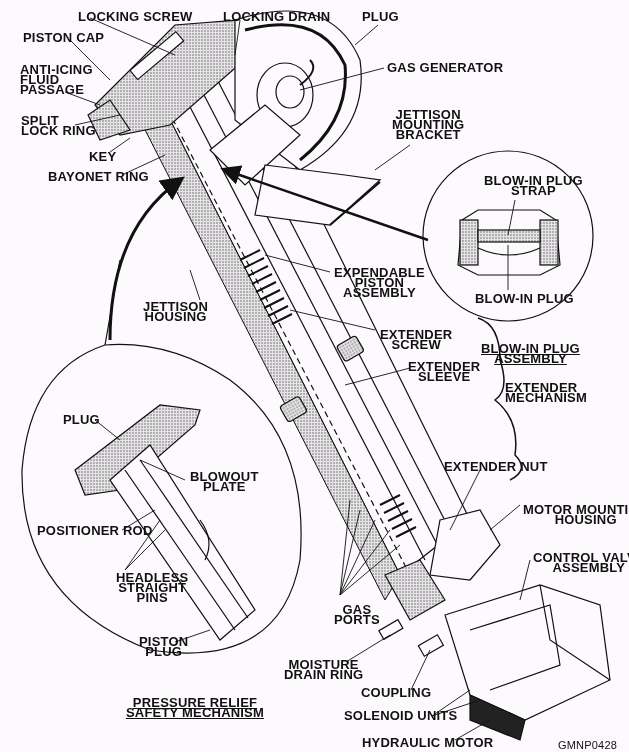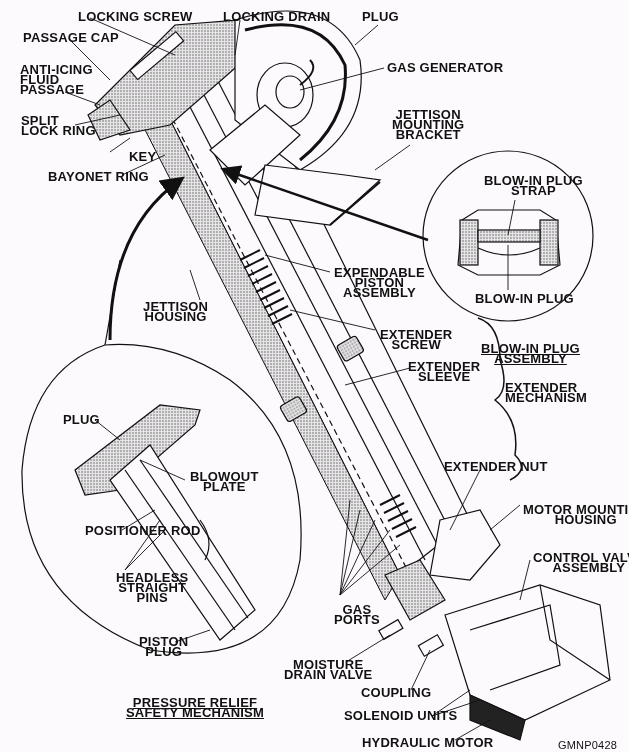--- a/index.html
+++ b/index.html
@@ -139,27 +139,27 @@
       <line x1="432" y1="716" x2="470" y2="690"></line>
       <line x1="432" y1="716" x2="480" y2="700"></line>
       <line x1="455" y1="740" x2="490" y2="720"></line>
     </g>
   </g>
 </svg>
 
 <div class="lbl" style="left:78px;top:12px;">LOCKING SCREW</div>
 <div class="lbl" style="left:223px;top:12px;">LOCKING DRAIN</div>
 <div class="lbl" style="left:362px;top:12px;">PLUG</div>
-<div class="lbl" style="left:23px;top:33px;">PASSAGE CAP</div>
+<div class="lbl" style="left:23px;top:33px;">PISTON CAP</div>
 <div class="lbl" style="left:20px;top:65px;">ANTI-ICING
 FLUID
 PASSAGE</div>
 <div class="lbl" style="left:21px;top:116px;">SPLIT
 LOCK RING</div>
-<div class="lbl" style="left:89px;top:152px;margin-left:40px;">KEY</div>
+<div class="lbl" style="left:89px;top:152px;">KEY</div>
 <div class="lbl" style="left:48px;top:172px;">BAYONET RING</div>
 <div class="lbl" style="left:387px;top:63px;">GAS GENERATOR</div>
 <div class="lbl c" style="left:392px;top:110px;">JETTISON
 MOUNTING
 BRACKET</div>
 <div class="lbl c" style="left:484px;top:176px;">BLOW-IN PLUG
 STRAP</div>
 <div class="lbl" style="left:475px;top:294px;">BLOW-IN PLUG</div>
 <div class="lbl c u" style="left:481px;top:344px;">BLOW-IN PLUG
 ASSEMBLY</div>
@@ -170,33 +170,33 @@
 ASSEMBLY</div>
 <div class="lbl c" style="left:143px;top:302px;">JETTISON
 HOUSING</div>
 <div class="lbl c" style="left:380px;top:330px;">EXTENDER
 SCREW</div>
 <div class="lbl c" style="left:408px;top:362px;">EXTENDER
 SLEEVE</div>
 <div class="lbl" style="left:63px;top:415px;">PLUG</div>
 <div class="lbl c" style="left:190px;top:472px;">BLOWOUT
 PLATE</div>
-<div class="lbl" style="left:37px;top:526px;margin-left:48px;">POSITIONER ROD</div>
+<div class="lbl" style="left:37px;top:526px;">POSITIONER ROD</div>
 <div class="lbl c" style="left:95px;top:573px;margin-left:21px;">HEADLESS
 STRAIGHT
 PINS</div>
 <div class="lbl c" style="left:139px;top:637px;">PISTON
 PLUG</div>
 <div class="lbl c u" style="left:126px;top:698px;">PRESSURE RELIEF
 SAFETY MECHANISM</div>
 <div class="lbl" style="left:444px;top:462px;">EXTENDER NUT</div>
 <div class="lbl c" style="left:523px;top:505px;">MOTOR MOUNTING
 HOUSING</div>
 <div class="lbl c" style="left:533px;top:553px;">CONTROL VALVE
 ASSEMBLY</div>
 <div class="lbl c" style="left:318px;top:605px;margin-left:16px;">GAS
 PORTS</div>
 <div class="lbl c" style="left:284px;top:660px;">MOISTURE
-DRAIN VALVE</div>
+DRAIN RING</div>
 <div class="lbl" style="left:361px;top:688px;">COUPLING</div>
 <div class="lbl" style="left:344px;top:711px;">SOLENOID UNITS</div>
 <div class="lbl" style="left:362px;top:738px;">HYDRAULIC MOTOR</div>
 <div class="lbl small" style="left:558px;top:740px;">GMNP0428</div>
 
 </body></html>

